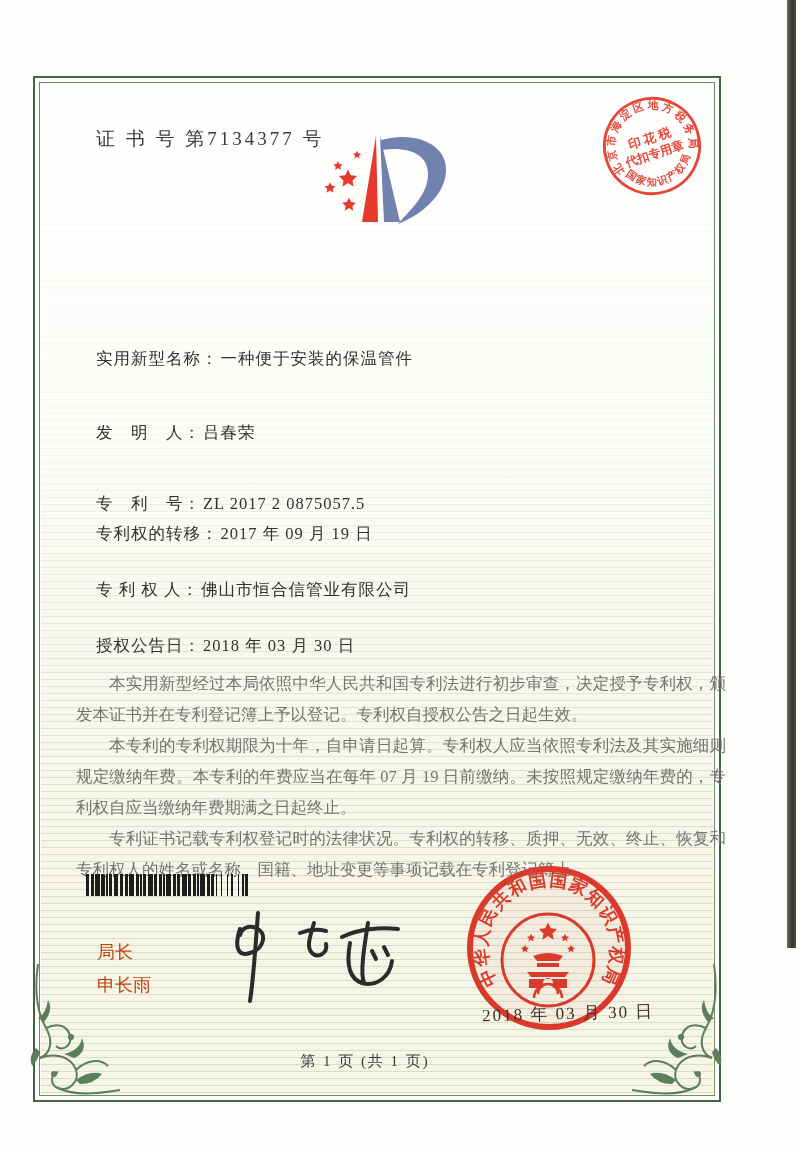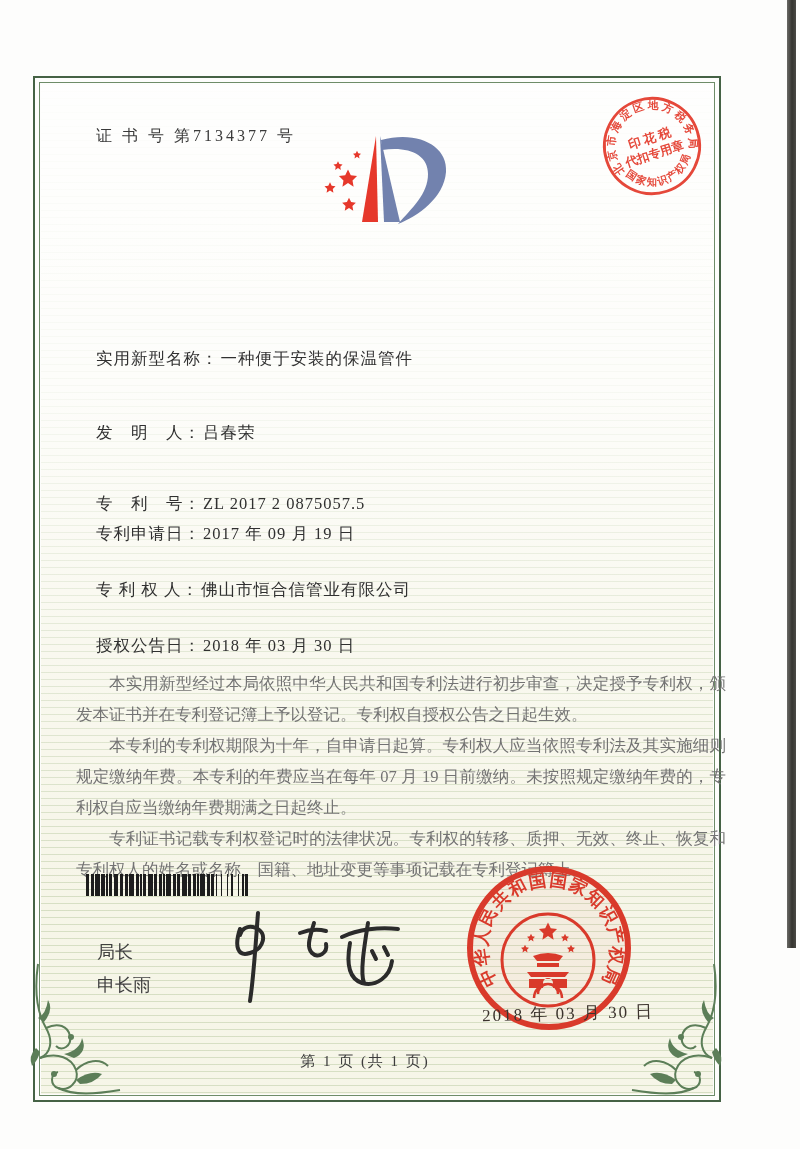--- a/index.html
+++ b/index.html
@@ -8,32 +8,32 @@
   .scan-edge{position:absolute;left:787px;top:0;width:9px;height:948px;
         background:linear-gradient(to right,#6a6a66,#35342f 55%,#4a4944);}
   .frame-outer{position:absolute;left:33px;top:76px;width:684px;height:1022px;
         border:2.5px solid #456245;}
   .frame-inner{position:absolute;left:39px;top:82px;width:674px;height:1012px;
         border:1px solid #6e8c68;}
   .paper{position:absolute;left:41px;top:84px;width:672px;height:1010px;
         background:repeating-linear-gradient(to bottom,rgba(158,182,130,0.38) 0 1px,rgba(0,0,0,0) 1px 7px),#f6f5e7;}
   .paper-fade{position:absolute;left:41px;top:84px;width:672px;height:1010px;
         background:linear-gradient(to bottom,rgba(255,255,255,0.95) 0%,rgba(255,255,255,0.8) 30%,rgba(255,255,255,0.35) 55%,rgba(255,255,255,0.05) 80%);}
-  .cert-no{position:absolute;left:96px;top:126px;font-size:16px;letter-spacing:3px;color:#3a3a3a;}
+  .cert-no{position:absolute;left:96px;top:126px;font-size:19px;letter-spacing:3px;color:#3a3a3a;}
   .logo{position:absolute;left:318px;top:124px;width:170px;height:110px;}
   .title{position:absolute;left:0;top:242px;width:800px;text-align:center;
         font-size:44px;font-weight:bold;letter-spacing:10px;color:#2b2b2b;}
   .field{position:absolute;left:96px;font-size:16.5px;letter-spacing:1px;color:#303030;white-space:nowrap;}
   .field .lab{margin-right:2px;}
   .paras{position:absolute;left:76px;top:668px;width:650px;font-size:16.5px;line-height:31px;
         text-align:justify;color:#737373;}
   .paras p{margin:0;text-indent:2em;}
   .barcode{position:absolute;left:86px;top:874px;height:22px;display:flex;align-items:stretch;}
   .barcode span{display:block;height:100%;}
-  .issuer{position:absolute;left:97px;top:936px;font-size:18px;color:#404040;line-height:33px;}
+  .issuer{position:absolute;left:97px;top:936px;font-size:18px;color:#c2410c;line-height:33px;}
   .signature{position:absolute;left:200px;top:903px;width:210px;height:105px;}
   .seal{position:absolute;left:449px;top:848px;width:200px;height:200px;}
   .seal-date{position:absolute;left:482px;top:1002px;font-size:17px;letter-spacing:2px;
         color:#3b332d;transform:rotate(-1.5deg);}
   .footer{position:absolute;left:0;top:1052px;width:730px;text-align:center;font-size:15px;color:#3c3c3c;letter-spacing:2px;}
   .tax-stamp{position:absolute;left:596px;top:90px;width:112px;height:112px;transform:rotate(-18deg);}
   .corner{position:absolute;width:100px;height:140px;}
   .corner.bl{left:24px;top:962px;}
   .corner.br{left:628px;top:962px;transform:scaleX(-1);}
   svg text{font-family:"Liberation Serif","DejaVu Serif",serif;}
@@ -107,21 +107,21 @@
   <div class="field" style="top:348px">
     <span class="lab">实用新型名称：</span><span>一种便于安装的保温管件</span>
   </div>
   <div class="field" style="top:422px">
     <span class="lab">发　明　人：</span><span>吕春荣</span>
   </div>
   <div class="field" style="top:493px">
     <span class="lab">专　利　号：</span><span>ZL 2017 2 0875057.5</span>
   </div>
   <div class="field" style="top:523px">
-    <span class="lab">专利申请日：</span><span>2017 年 09 月 19 日</span>
+    <span class="lab">专利权的转移：</span><span>2017 年 09 月 19 日</span>
   </div>
   <div class="field" style="top:579px">
     <span class="lab">专 利 权 人：</span><span>佛山市恒合信管业有限公司</span>
   </div>
   <div class="field" style="top:635px">
     <span class="lab">授权公告日：</span><span>2018 年 03 月 30 日</span>
   </div>
 
   <div class="paras">
     <p>本实用新型经过本局依照中华人民共和国专利法进行初步审查，决定授予专利权，颁发本证书并在专利登记簿上予以登记。专利权自授权公告之日起生效。</p>

